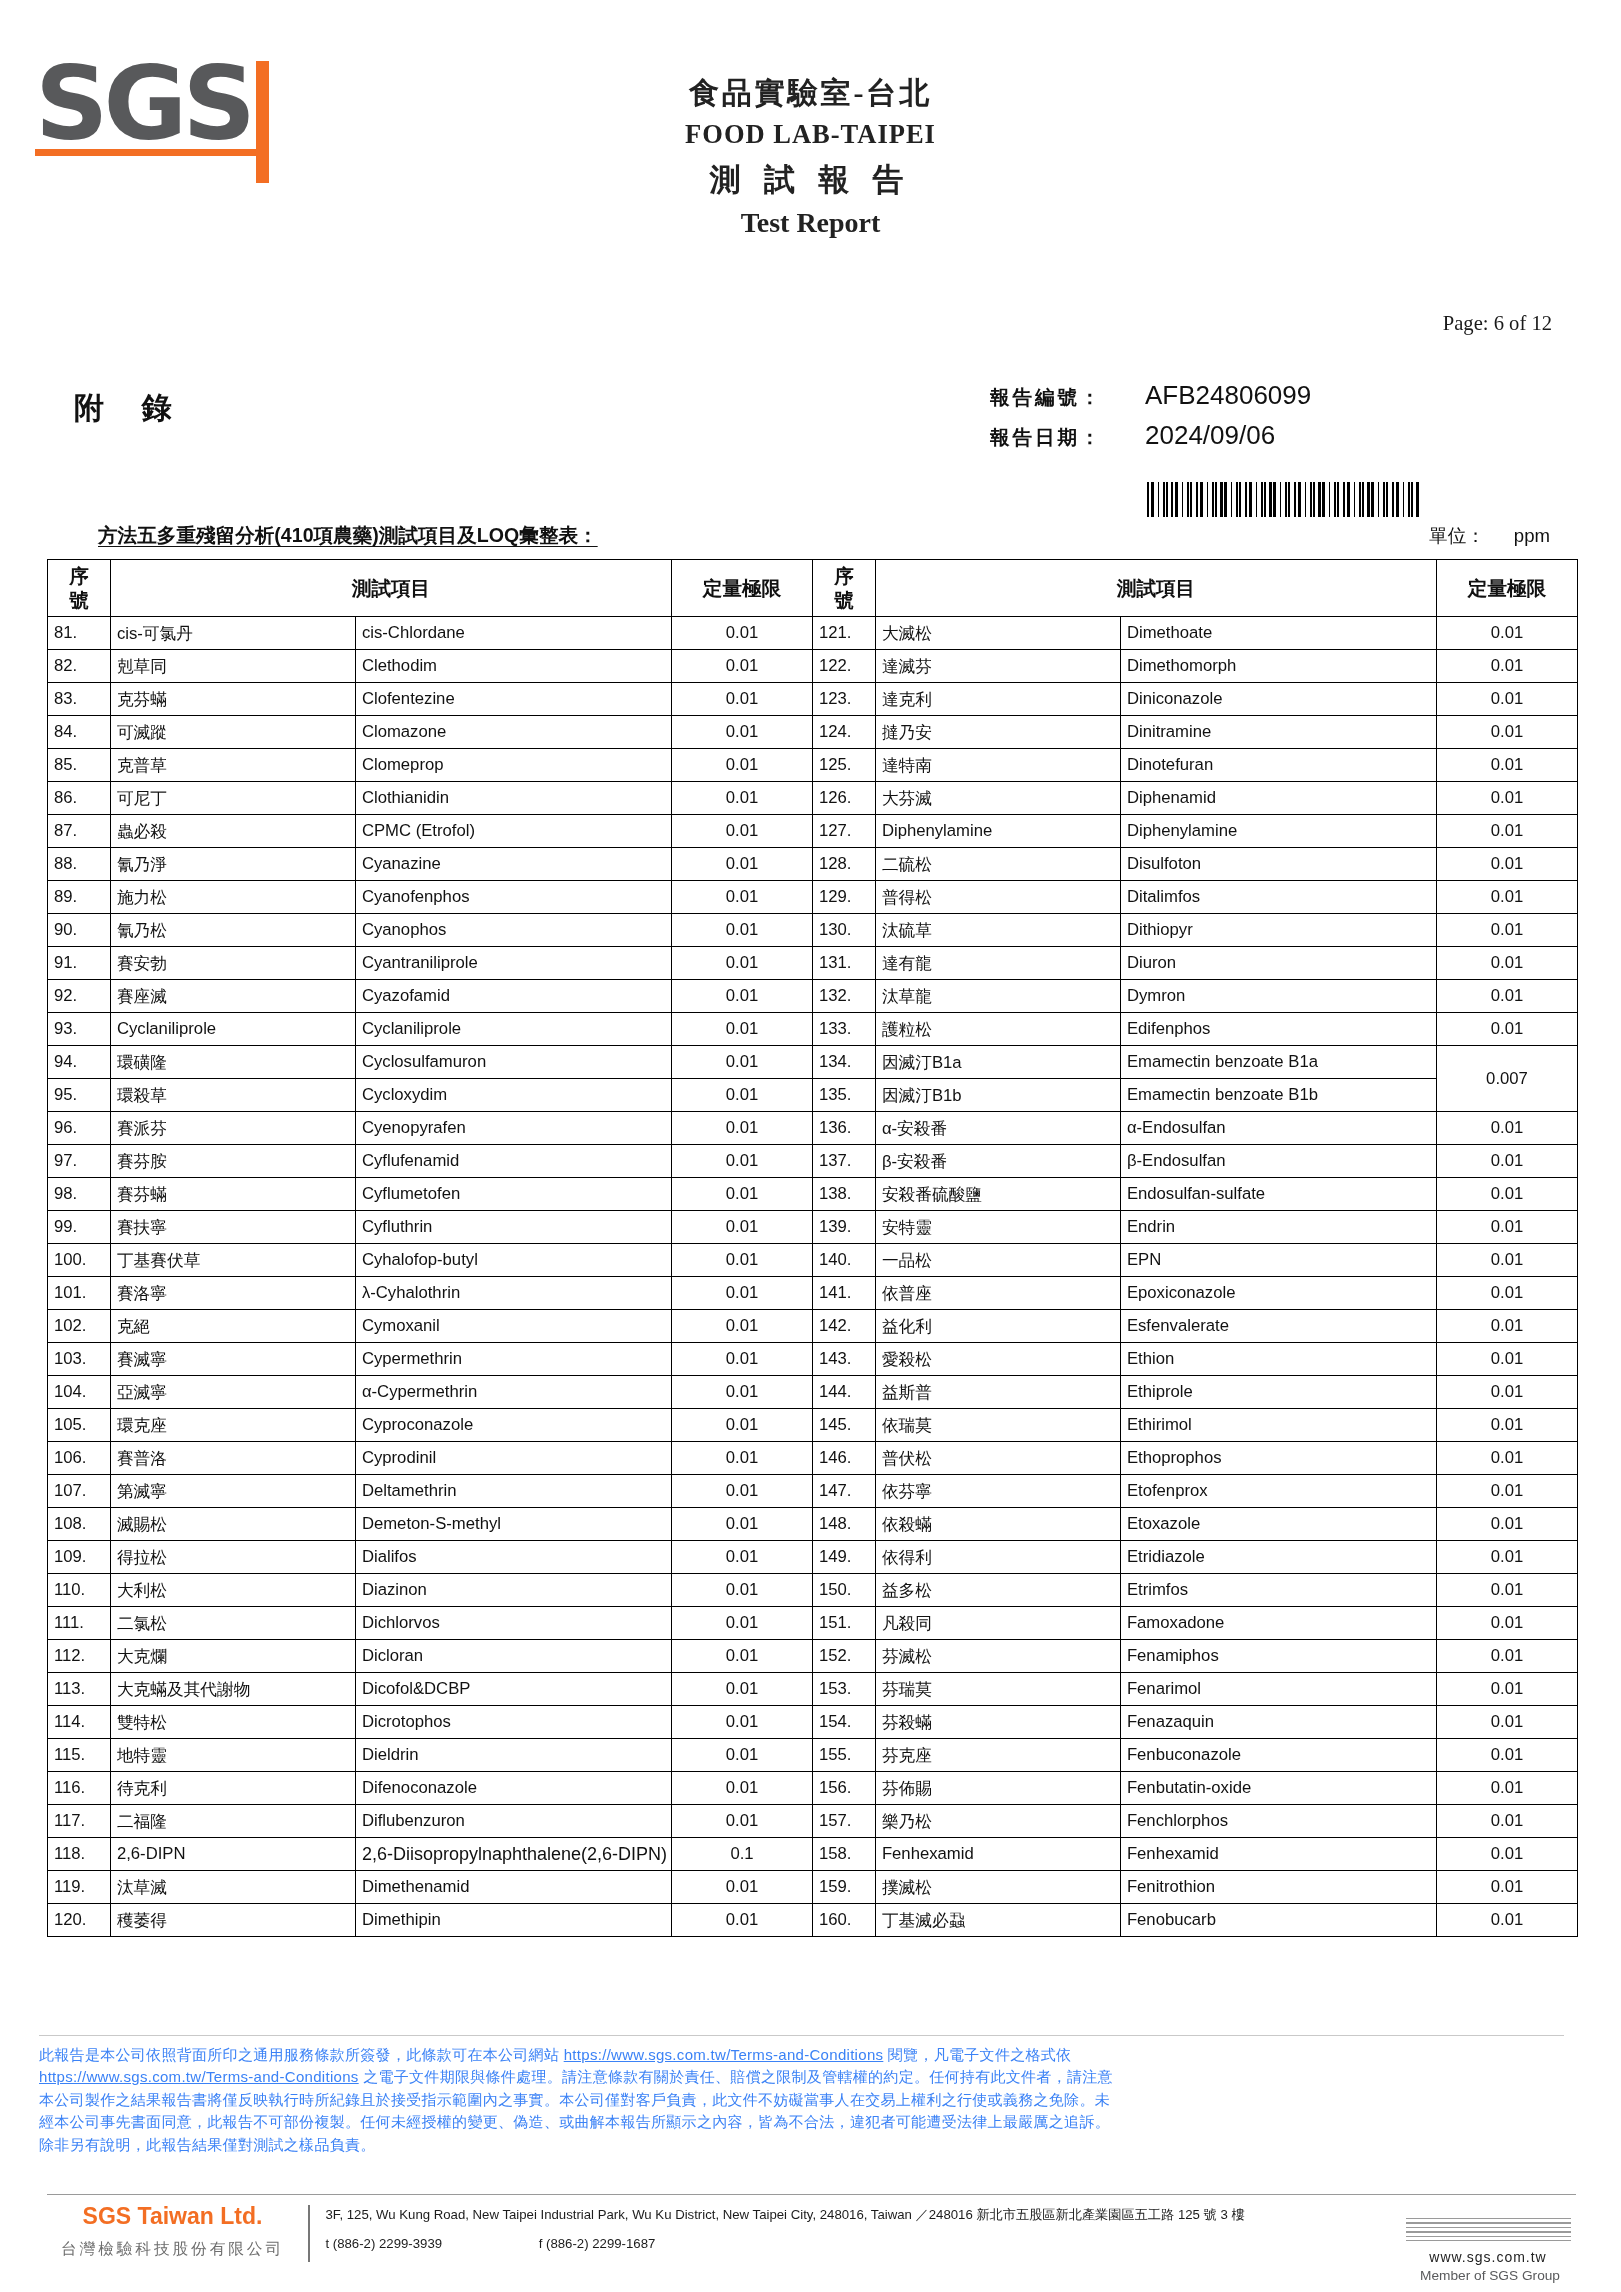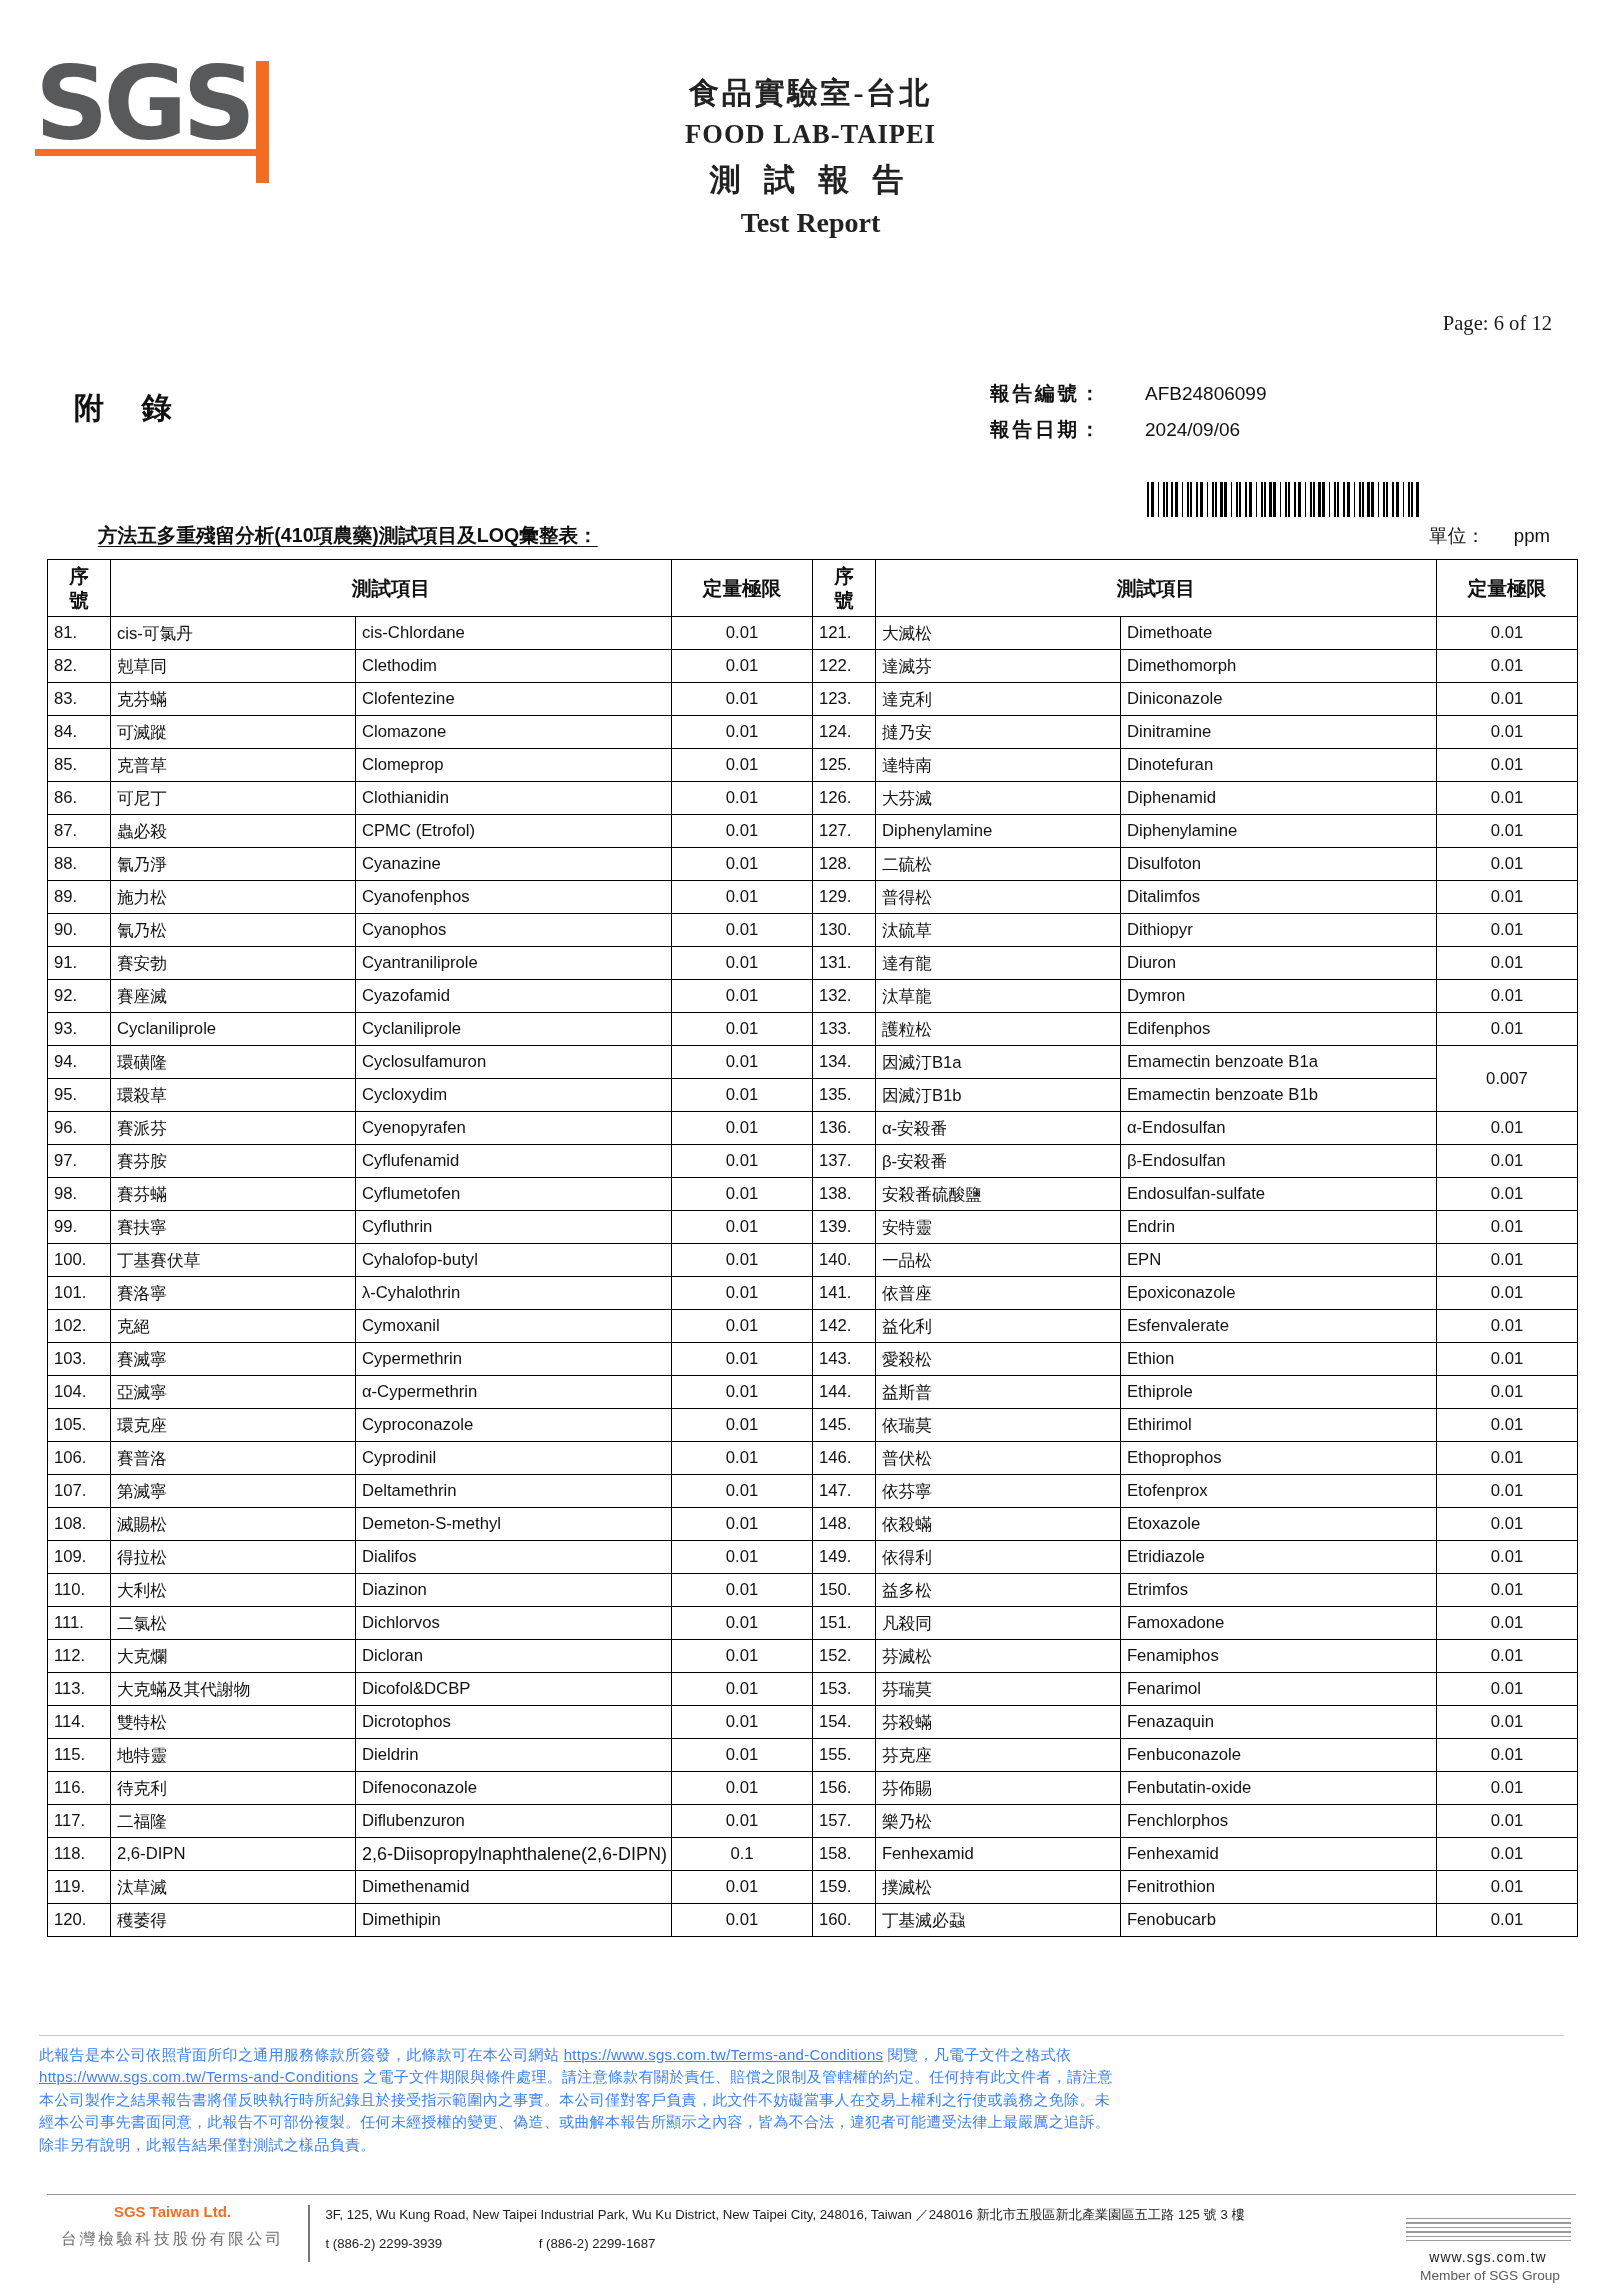--- a/index.html
+++ b/index.html
@@ -28,21 +28,21 @@
   .h-rep-zh { font-weight:bold; font-size:31px; letter-spacing:7.8px; margin-top:8.8px; font-family:"Liberation Serif","DejaVu Serif",serif; }
   .h-rep-en { font-family:"Liberation Serif","DejaVu Serif",serif; font-weight:bold; font-size:28px; margin-top:5.9px; }
 
   .page-num { position:absolute; right:69px; top:312px; font-family:"Liberation Serif","DejaVu Serif",serif; font-size:20.6px; color:#1a1a1a; }
 
   .appendix { position:absolute; left:74px; top:388px; font-size:30px; font-weight:bold; letter-spacing:3.9px; }
 
   .report-meta { position:absolute; left:990px; top:380px; }
   .meta-row { display:flex; align-items:baseline; margin-bottom:8.8px; }
   .meta-label { font-weight:bold; font-size:19.6px; width:155px; letter-spacing:2.9px; }
-  .meta-value { font-size:19px; }
+  .meta-value { font-size:26px; }
 
   .barcode {
     position:absolute; left:1147px; top:482px; width:272px; height:35px;
     background:repeating-linear-gradient(90deg,
       #000 0 2px,#fff 2px 3.9px,#000 3.9px 6.9px,#fff 6.9px 10.8px,#000 10.8px 11.8px,
       #fff 11.8px 15.7px,#000 15.7px 17.6px,#fff 17.6px 18.6px,#000 18.6px 20.6px,#fff 20.6px 24.5px);
   }
 
   .unit { position:absolute; right:71px; top:523px; font-size:18.6px; }
   .unit-value { margin-left:29px; }
@@ -73,21 +73,21 @@
     border-top:1px solid #c9c9c9; padding-top:7.8px;
     font-size:15px; line-height:1.5; color:#3b82f6; letter-spacing:0.3px;
   }
   .legal-link { text-decoration:underline; }
 
   .bottom-strip {
     position:absolute; left:47px; top:2194px; width:1529px;
     border-top:1px solid #9a9a9a; padding-top:7.8px; display:flex; align-items:flex-start;
   }
   .company { width:251px; text-align:center; }
-  .company-en { color:var(--sgs-orange,#F36E23); font-weight:bold; font-size:15px; }
+  .company-en { color:var(--sgs-orange,#F36E23); font-weight:bold; font-size:23px; }
   .company-zh { color:#6e6e6e; font-size:15.7px; letter-spacing:2.9px; margin-top:8.8px;text-align:center; }
   .vdiv { border-left:2px solid #777; height:57px; margin:2px 15.7px 0 9.8px; }
   .addr { flex:1; font-size:13.2px; color:#1c1c1c; padding-top:2.9px; }
   .phone-line { margin-top:12.7px; }
   .phone-f { margin-left:93px; }
   .web { width:176px; text-align:center; padding-top:15.7px; }
   .stripes { width:165px; height:25.5px; margin:0 auto;
     background:repeating-linear-gradient(180deg,#9a9a9a 0 1.5px,transparent 1.5px 4.4px); }
   .web-text { font-size:14px; margin-top:4.9px; letter-spacing:1px; color:#222; }
   .member { position:absolute; right:61px; top:2268px; font-size:13.7px; color:#595A5C; }

